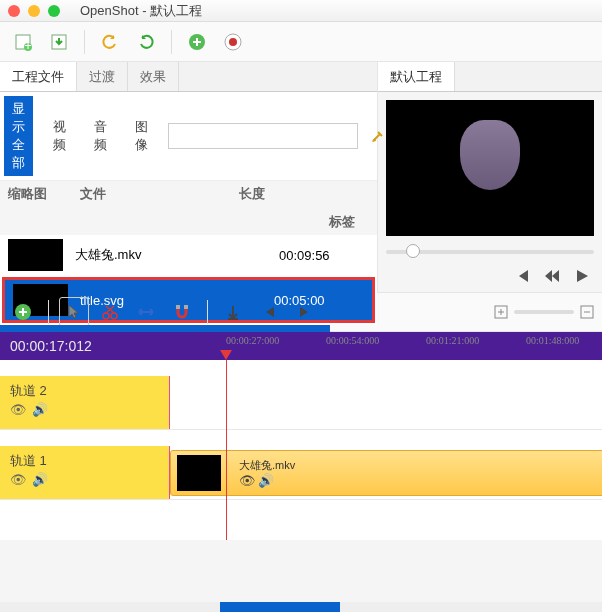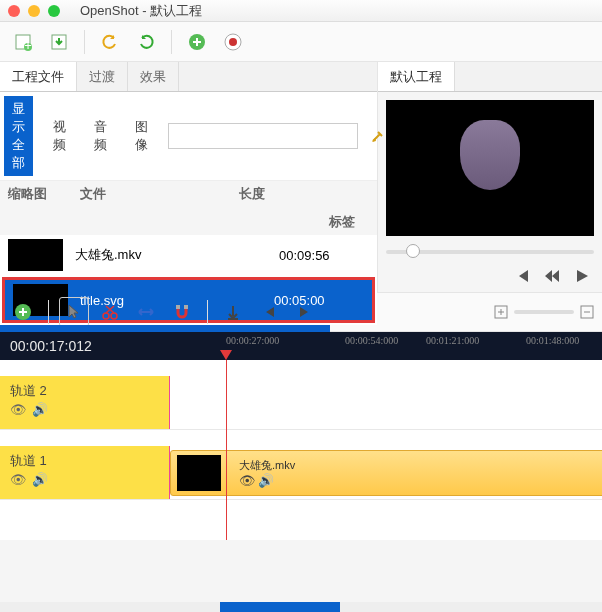--- a/index.html
+++ b/index.html
@@ -45,21 +45,21 @@
 .pslider { height: 16px; margin: 0 8px; position: relative; }
 .pslider .track { height: 4px; background: #ddd; border-radius: 2px; margin-top: 6px; }
 .pslider .knob { position: absolute; left: 20px; top: 0; width: 14px; height: 14px; background: #fff; border: 1px solid #aaa; border-radius: 50%; }
 .pctrls { display: flex; justify-content: flex-end; gap: 14px; padding: 8px 12px; }
 
 .tlbar { height: 40px; background: #fafafa; display: flex; align-items: center; padding: 0 8px; gap: 6px; border-top: 1px solid #e5e5e5; border-bottom: 1px solid #e5e5e5; }
 .sep { width: 1px; height: 24px; background: #ddd; margin: 0 4px; }
 .zoomslider { flex: 1; display: flex; align-items: center; justify-content: flex-end; gap: 6px; }
 .zoomslider .track { width: 60px; height: 4px; background: #ddd; border-radius: 2px; position: relative; }
 
-.ruler { height: 28px; background: #0f172a; color: #aaa; display: flex; align-items: center; position: relative; font-size: 11px; }
+.ruler { height: 28px; background: #4c1d95; color: #aaa; display: flex; align-items: center; position: relative; font-size: 11px; }
 .ruler .time { position: absolute; left: 10px; color: #e8e8e8; font-size: 14px; }
 .ruler .tick { position: absolute; top: 3px; font-size: 10px; color: #888; font-family: Liberation Serif, serif; }
 
 .tracks { background: #fff; position: relative; }
 .trk { display: flex; height: 54px; border-bottom: 1px solid #e8e8e8; }
 .trk.gap { height: 16px; border: none; }
 .trk-head { width: 170px; background: #fde047; border-right: 1px solid #ec4899; padding: 6px 10px; color: #444; }
 .trk-head .icos { display: flex; gap: 6px; margin-top: 2px; color: #666; }
 .trk-body { flex: 1; position: relative; }
 .clip { position: absolute; top: 4px; height: 46px; border-radius: 3px; display: flex; align-items: center; padding: 0 6px; gap: 6px; overflow: hidden; }
@@ -261,21 +261,21 @@
     <svg width="14" height="14">
         <rect x="1" y="1" width="12" height="12" fill="none" stroke="#888"></rect>
         <path d="M4 7 h6" stroke="#888"></path>
       </svg>
   </div>
 </div>
 
 <div class="ruler">
   <div class="time">00:00:17:012</div>
   <div class="tick" style="left:226px">00:00:27:000</div>
-  <div class="tick" style="left:345px">00:00:54:000</div>
+  <div class="tick" style="left:326px">00:00:54:000</div>
   <div class="tick" style="left:426px">00:01:21:000</div>
   <div class="tick" style="left:526px">00:01:48:000</div>
 </div>
 
 <div class="tracks" style="height:180px">
   <div class="playhead"></div>
   <div class="trk gap"></div>
   <div class="trk">
     <div class="trk-head">
       <div>轨道 2</div>

